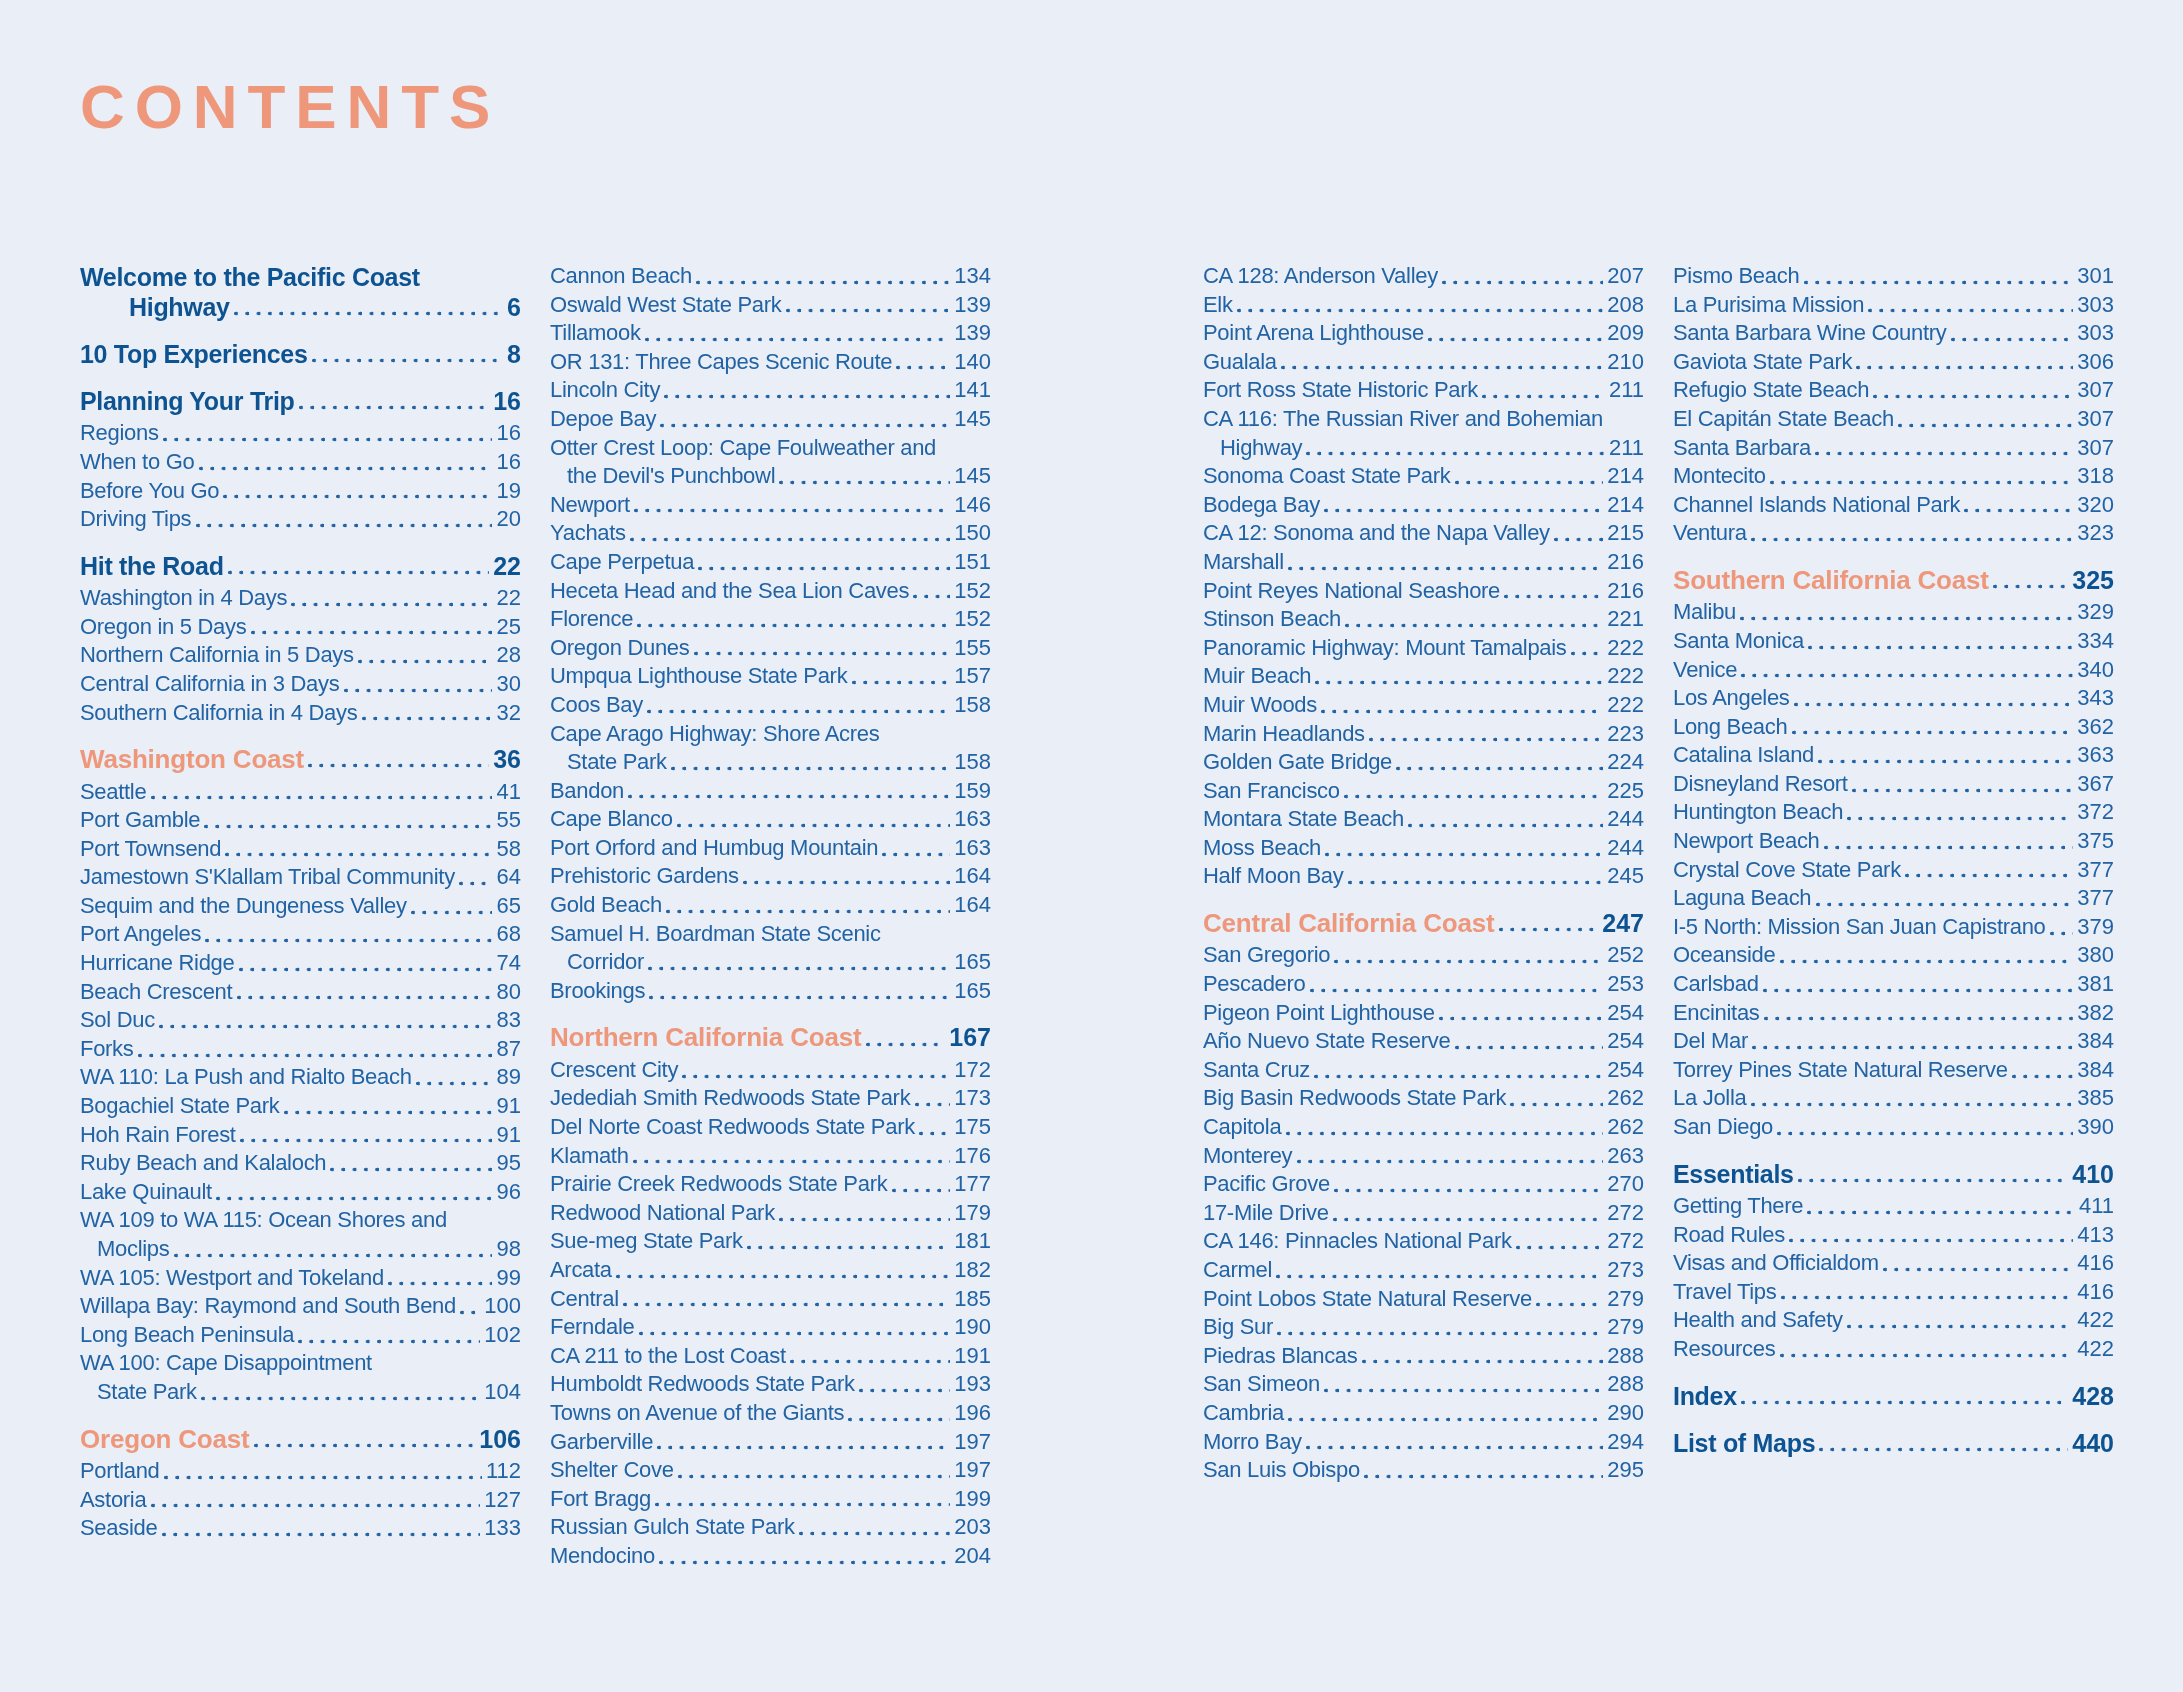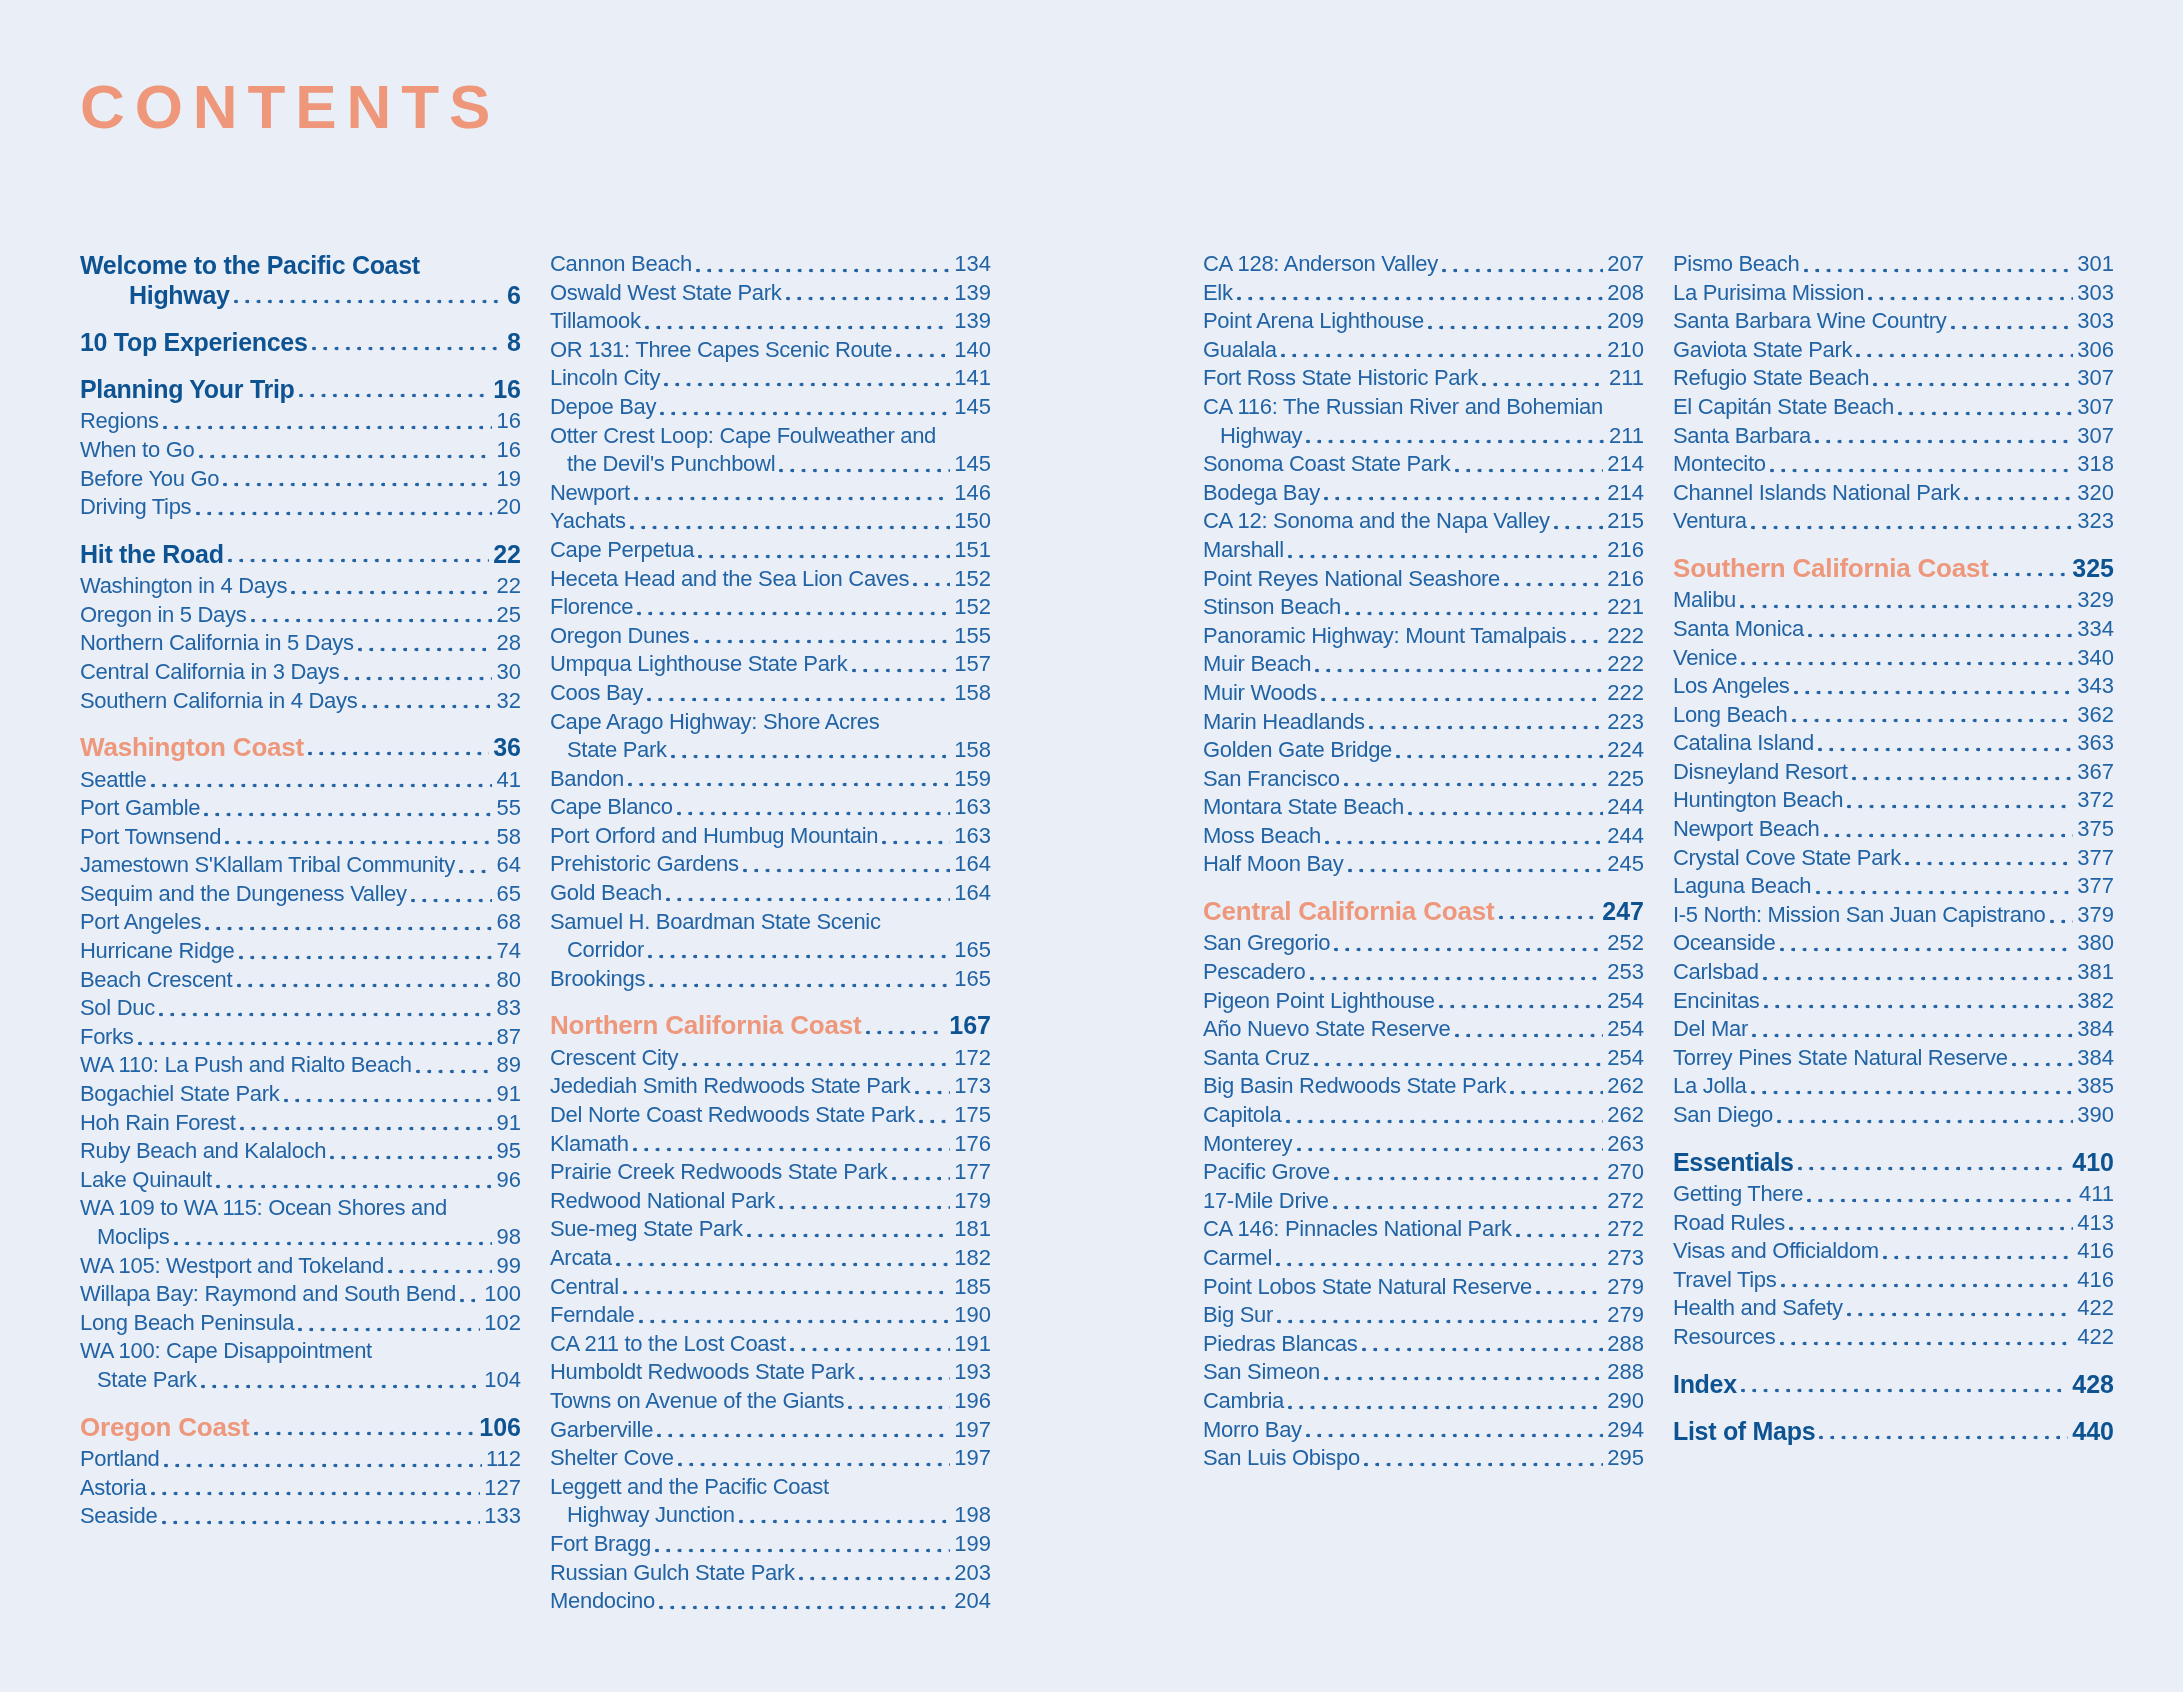--- a/index.html
+++ b/index.html
@@ -68,21 +68,21 @@
   }
   .item.h .pg{color:var(--blue-dark);font-weight:700;font-size:25px;line-height:30px;}
   .item.h .ind{padding-left:49px;}
   
   .item.s{margin-top:17px;margin-bottom:3.4px;}
   .item.s .lbl{
     color:var(--salmon);font-weight:700;
     font-size:26px;letter-spacing:-0.2px;line-height:30px;
   }
   .item.s .pg{color:var(--blue-dark);font-weight:700;font-size:25px;line-height:30px;}
-  .col .item:first-child{margin-top:0;}
+  .col .item:first-child{margin-top:12px;}
 </style>
 </head>
 <body>
 
 <h1 id="title">CONTENTS</h1>
 
 <div id="cols">
     <div class="col">
       <div class="item h">
         <div class="l1">Welcome to the Pacific Coast</div>
@@ -625,28 +625,20 @@
         </div>
       </div>
       <div class="item e">
         <div class="row">
           <span class="lbl">Shelter Cove</span>
           <span class="leader"></span>
           <span class="pg">197</span>
         </div>
       </div>
       <div class="item e">
-        <div class="l1">Leggett and the Pacific Coast</div>
-        <div class="row">
-          <span class="lbl ind">Highway Junction</span>
-          <span class="leader"></span>
-          <span class="pg">198</span>
-        </div>
-      </div>
-      <div class="item e">
         <div class="row">
           <span class="lbl">Fort Bragg</span>
           <span class="leader"></span>
           <span class="pg">199</span>
         </div>
       </div>
       <div class="item e">
         <div class="row">
           <span class="lbl">Russian Gulch State Park</span>
           <span class="leader"></span>

